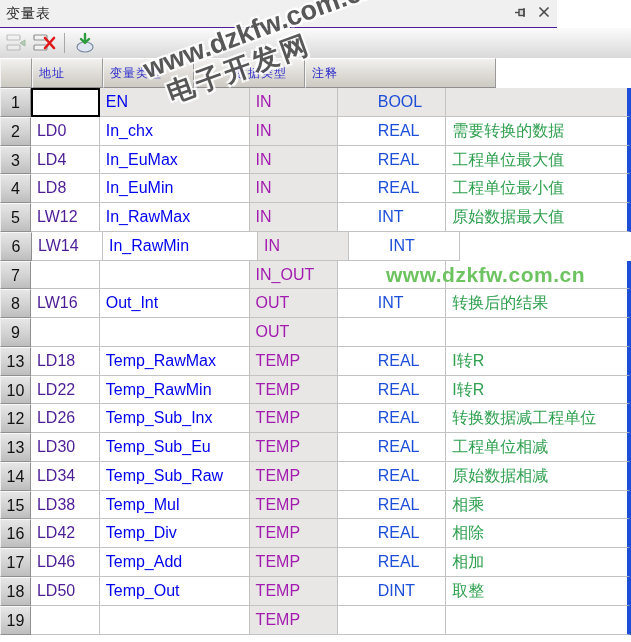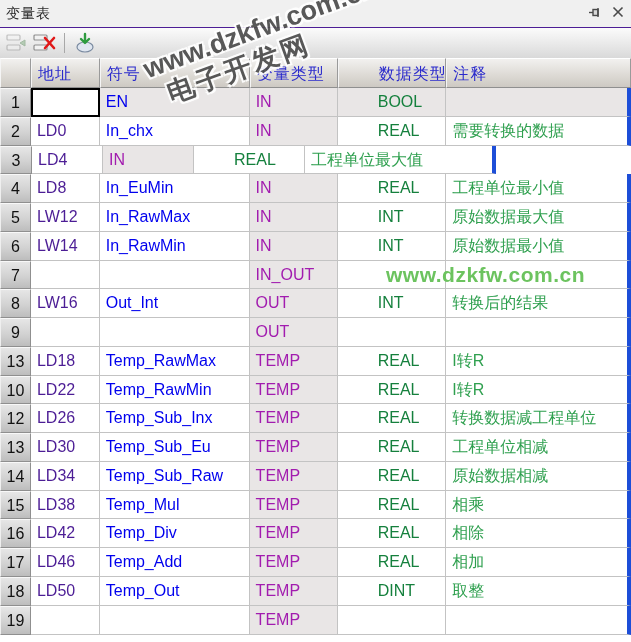--- a/index.html
+++ b/index.html
@@ -6,21 +6,21 @@
   body{
     width:631px;height:642px;position:relative;overflow:hidden;
     background:#ffffff;
     font-family:"Liberation Sans","DejaVu Sans",sans-serif;
     -webkit-font-smoothing:antialiased;
   }
   .panel{position:absolute;inset:0;}
 
   
   .titlebar{
-    position:absolute;left:0;top:0;width:631px;height:27px;
+    position:absolute;left:0;top:0;width:557px;height:27px;
     background:#f0f0f0;border-bottom:4px solid #4c1d95;
     display:flex;align-items:center;
   }
   .titlebar .title{
     margin-left:6px;font-size:14px;color:#2b2b2b;letter-spacing:1px;
   }
   .titlebar .winbtns{position:absolute;right:4px;top:3px;display:flex;gap:5px;}
   .winbtn{width:18px;height:18px;display:flex;align-items:center;justify-content:center;cursor:default;}
 
   
@@ -46,33 +46,33 @@
   }
   
   .c0{width:32px;}  .c1{width:71px;}  .c2{width:155px;}
   .c3{width:91px;}  .c4{width:111px;padding-left:40px;}  .c5{width:191px;border-right:4px solid #1d4ed8;}
 
   
   .thead .cell{
     background:linear-gradient(to bottom,#f2f1ef 0%,#dedbd6 55%,#cdc9c3 100%);
     border-top:1px solid #ffffff;border-left:1px solid #f5f5f5;
     border-right:1px solid #9a9a9a;border-bottom:1px solid #8f8f8f;
-    color:#2a2acc;font-size:16px;line-height:29px;letter-spacing:1px;
+    color:#2a2acc;font-size:12px;line-height:29px;letter-spacing:1px;
   }
   
   .rownum{
     background:linear-gradient(to bottom,#e6e6e6 0%,#d2d2d2 55%,#bdbdbd 100%);
     border-top:1px solid #f8f8f8;border-left:1px solid #efefef;
     border-right:1px solid #8f8f8f;border-bottom:1px solid #8f8f8f;
     color:#111;text-align:center;padding-left:0;font-size:16px;
   }
   .addr{color:#4c1d95;}
   .sym{color:#0000ee;}
   .vtype{color:#a21caf;background:#e9e6e6;}
-  .dtype{color:#15803d;}
+  .dtype{color:#1d4ed8;}
   .cmt{color:#2fa04f;}
   .trow.shaded .cell:not(.rownum){background:#e9e6e6;}
   .cell.selected{
     background:#ffffff !important;
     border:2px solid #000000;padding-left:4px;
   }
 
   
   .wm-diag{
     position:absolute;left:150px;top:54px;z-index:50;pointer-events:none;
@@ -145,21 +145,20 @@
         <ellipse cx="11" cy="15" rx="8" ry="5" fill="#dfe6f0" stroke="#7a8aa0" stroke-width="1.2"></ellipse>
         <path d="M11 2 v8 M7 7 l4 4 4-4" fill="none" stroke="#2d9b3f" stroke-width="2.4" stroke-linecap="round" stroke-linejoin="round"></path>
       </svg>
     </span>
   </div>
 
   <div class="tablewrap">
     <div class="thead">
       <div class="cell rownum c0"></div>
       <div class="cell c1">地址</div>
-      <div class="cell c2">符号</div>
       <div class="cell c3">变量类型</div>
       <div class="cell c4">数据类型</div>
       <div class="cell c5">注释</div>
     </div>
     <div id="tbody">
         <div class="trow shaded">
           <div class="cell rownum c0">1</div>
           <div class="cell addr c1 selected"></div>
           <div class="cell sym c2">EN</div>
           <div class="cell vtype c3">IN</div>
@@ -170,20 +169,21 @@
           <div class="cell rownum c0">2</div>
           <div class="cell addr c1">LD0</div>
           <div class="cell sym c2">In_chx</div>
           <div class="cell vtype c3">IN</div>
           <div class="cell dtype c4">REAL</div>
           <div class="cell cmt c5">需要转换的数据</div>
         </div>
         <div class="trow">
           <div class="cell rownum c0">3</div>
           <div class="cell addr c1">LD4</div>
+          <div class="cell sym c2">In_EuMax</div>
           <div class="cell vtype c3">IN</div>
           <div class="cell dtype c4">REAL</div>
           <div class="cell cmt c5">工程单位最大值</div>
         </div>
         <div class="trow">
           <div class="cell rownum c0">4</div>
           <div class="cell addr c1">LD8</div>
           <div class="cell sym c2">In_EuMin</div>
           <div class="cell vtype c3">IN</div>
           <div class="cell dtype c4">REAL</div>
@@ -196,21 +196,20 @@
           <div class="cell vtype c3">IN</div>
           <div class="cell dtype c4">INT</div>
           <div class="cell cmt c5">原始数据最大值</div>
         </div>
         <div class="trow">
           <div class="cell rownum c0">6</div>
           <div class="cell addr c1">LW14</div>
           <div class="cell sym c2">In_RawMin</div>
           <div class="cell vtype c3">IN</div>
           <div class="cell dtype c4">INT</div>
-          <div class="cell cmt c5">原始数据最小值</div>
         </div>
         <div class="trow">
           <div class="cell rownum c0">7</div>
           <div class="cell addr c1"></div>
           <div class="cell sym c2"></div>
           <div class="cell vtype c3">IN_OUT</div>
           <div class="cell dtype c4"></div>
           <div class="cell cmt c5"></div>
         </div>
         <div class="trow">

